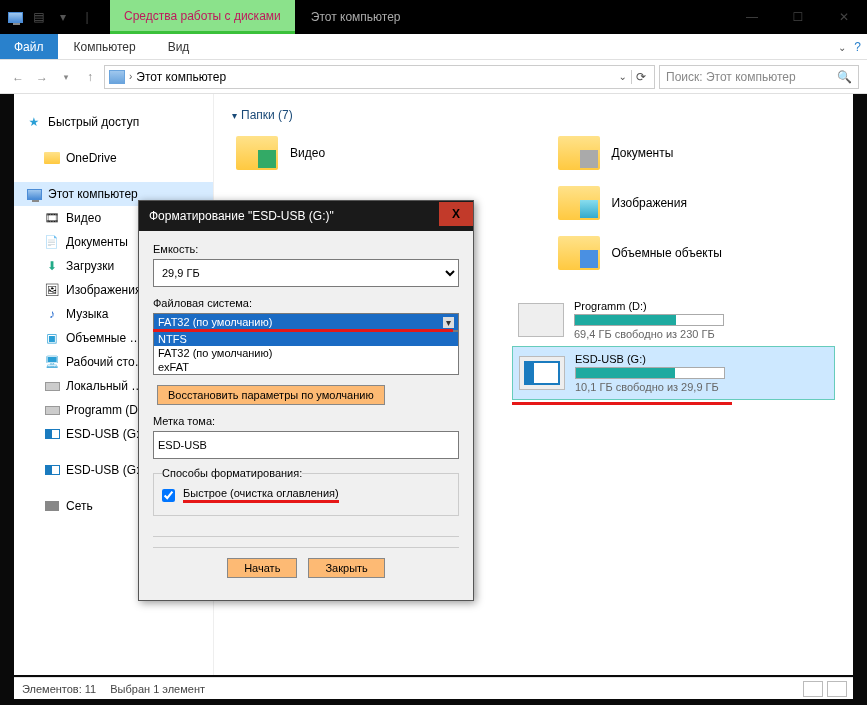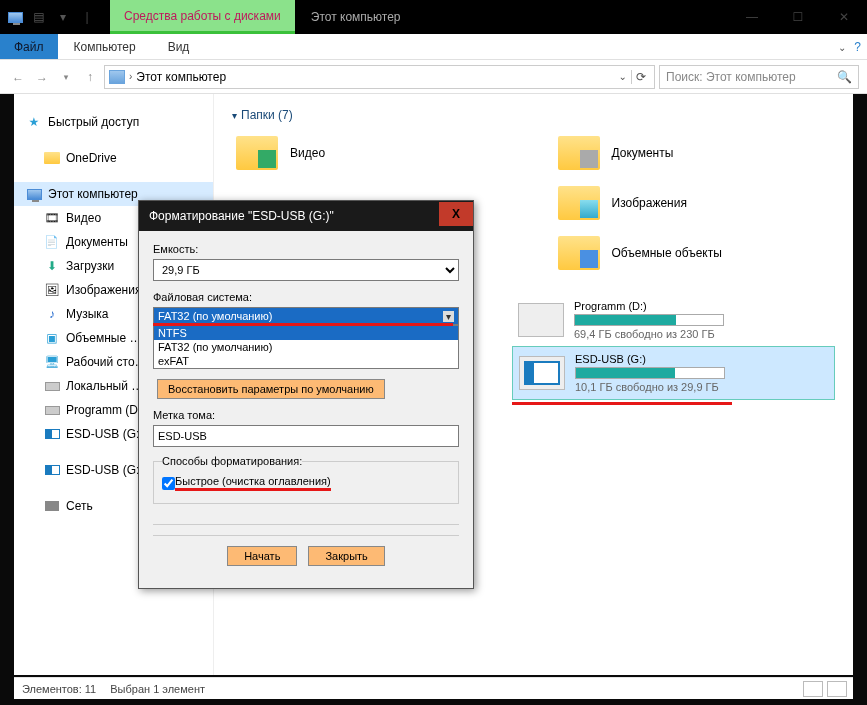--- a/index.html
+++ b/index.html
@@ -9,21 +9,21 @@
 .titlebar { height: 34px; background: #000; display: flex; align-items: center; color: #ccc; font-size: 12px; position: relative; }
 .titlebar .qat { display: flex; align-items: center; padding: 0 6px; gap: 6px; }
 .titlebar .qat .ico { width: 18px; height: 18px; display: flex; align-items: center; justify-content: center; }
 .titlebar .ribbon-tab-hl { background: #8be28b; color: #be185d; height: 34px; display: flex; align-items: center; padding: 0 14px; border-bottom: 3px solid #3bc13b; margin-left: 8px; }
 .titlebar .inactive-tab { color: #aaa; padding: 0 16px; }
 .titlebar .winctl { position: absolute; right: 0; top: 0; display: flex; }
 .titlebar .winctl div { width: 46px; height: 34px; display: flex; align-items: center; justify-content: center; color: #444; font-size: 12px; }
 
 
 .menubar { height: 26px; background: #fff; border-bottom: 1px solid #e0e0e0; display: flex; align-items: stretch; font-size: 12px; position: relative; }
-.menubar .file { background: #2981cc; color: #0f172a; padding: 0 14px; display: flex; align-items: center; }
+.menubar .file { background: #2981cc; color: #ffffff; padding: 0 14px; display: flex; align-items: center; }
 .menubar .item { padding: 0 16px; display: flex; align-items: center; color: #333; }
 .menubar .ribbon-sub { color: #333; padding: 0 46px; border-bottom: 3px solid #3bc13b; }
 .menubar .right { position: absolute; right: 6px; top: 0; height: 26px; display: flex; align-items: center; gap: 8px; color: #666; }
 
 
 .addressbar { height: 34px; background: #fff; border-bottom: 1px solid #e0e0e0; display: flex; align-items: center; padding: 2px 8px; gap: 4px; font-size: 12px; }
 .addressbar .navbtn { width: 20px; height: 20px; color: #888; display: flex; align-items: center; justify-content: center; }
 .addressbar .path { flex: 1; border: 1px solid #ccc; height: 24px; display: flex; align-items: center; padding: 0 4px; gap: 4px; }
 .addressbar .path .pcicon { width: 16px; height: 14px; border: 1px solid #6aa4dd; background: linear-gradient(#9fc7ee,#6aa4dd); }
 .addressbar .search { width: 200px; border: 1px solid #ccc; height: 24px; display: flex; align-items: center; padding: 0 6px; color: #888; justify-content: space-between; }
@@ -77,21 +77,21 @@
 .statusbar { position: absolute; left: 14px; right: 14px; bottom: 6px; height: 22px; background: #fff; border-top: 1px solid #e5e5e5; display: flex; align-items: center; padding: 0 8px; font-size: 11px; color: #444; gap: 14px; }
 .statusbar .right { position:absolute; right:6px; display:flex; gap:4px; }
 .statusbar .vbtn { width:20px; height:16px; border:1px solid #bbb; }
 
 
 .dlg { position: absolute; left: 138px; top: 200px; width: 336px; background: #f0f0f0; border: 1px solid #555; box-shadow: 2px 2px 8px rgba(0,0,0,0.4); z-index: 50; }
 .dlg .titlebar2 { height: 30px; background: #1a1a1a; color: #fff; display: flex; align-items: center; padding: 0 10px; font-size: 12px; justify-content: space-between; }
 .dlg .closex { width: 34px; height: 24px; background: #c23a2a; color: #000; display: flex; align-items: center; justify-content: center; font-weight: bold; margin-right: -10px; margin-top: -4px; }
 .dlg .body { padding: 12px 14px; font-size: 11px; }
 .dlg label { display: block; margin-bottom: 4px; }
-.dlg select, .dlg input[type=text] { width: 100%; height: 22px; border: 1px solid #7a7a7a; font-size: 11px; padding: 0 4px; background:#fff; }
+.dlg select, .dlg input[type=text] { width: 100%; height: 28px; border: 1px solid #7a7a7a; font-size: 11px; padding: 0 4px; background:#fff; }
 .dlg .dropdown-open { border:1px solid #7a7a7a; background:#fff; margin-top:-1px; }
 .dlg .dropdown-open .opt { padding: 1px 4px; font-size:11px; }
 .dlg .dropdown-open .opt.hl { background:#1a6bc4; color:#fff; }
 .dlg .sel-display { background:#1a6bc4; color:#fff; padding:2px 4px; border:1px solid #7a7a7a; display:flex; justify-content:space-between; align-items:center; }
 .dlg .btn { border: 1px solid #888; background: #fdba74; padding: 3px 16px; font-size: 11px; margin: 0 4px; }
 .dlg .btnrow { text-align: center; margin-top: 8px; padding-top:10px; border-top:1px solid #ccc; }
 .dlg fieldset { border: 1px solid #ccc; padding: 8px; margin-top: 8px; }
 .dlg .separator { height:1px; background:#ccc; margin:10px 0; }
 .dlg .gap { height: 10px; }
 .dlg .restorebtn { padding: 3px 10px; }
@@ -329,21 +329,21 @@
     <div style="text-align:left;">
       <button class="btn restorebtn">Восстановить параметры по умолчанию</button>
     </div>
     <div class="gap"></div>
 
     <label>Метка тома:</label>
     <input type="text" value="ESD-USB" style="">
 
     <fieldset>
       <legend>Способы форматирования:</legend>
-      <label style="display:flex;align-items:center;gap:0;">
+      <label style="display:flex;align-items:center;gap:8px;">
         <input type="checkbox" checked="" style="">
         <span class="redunder">Быстрое (очистка оглавления)</span>
       </label>
     </fieldset>
 
     <div class="gap"></div>
     <div class="separator"></div>
 
     <div class="btnrow">
       <button class="btn">Начать</button>

